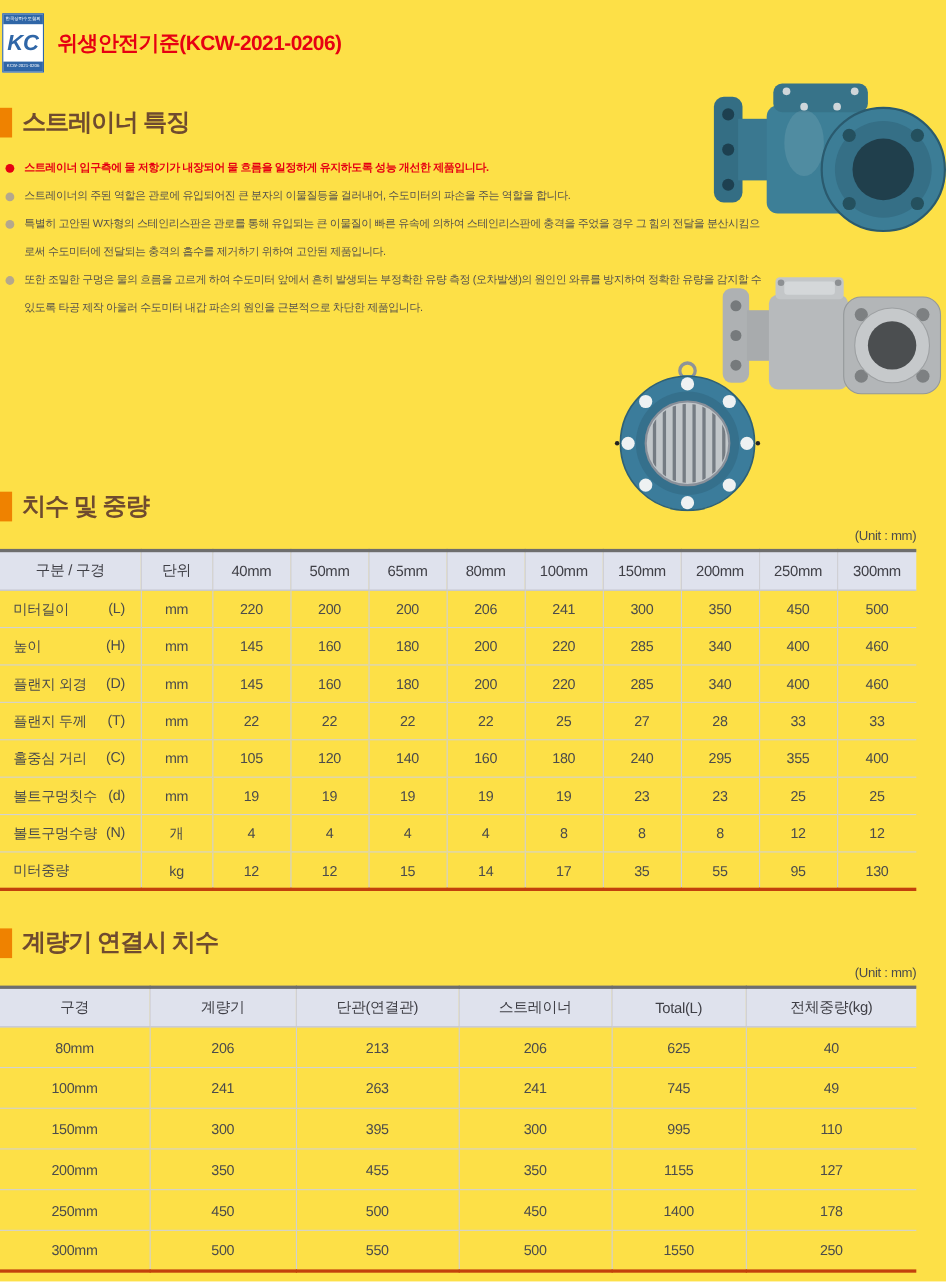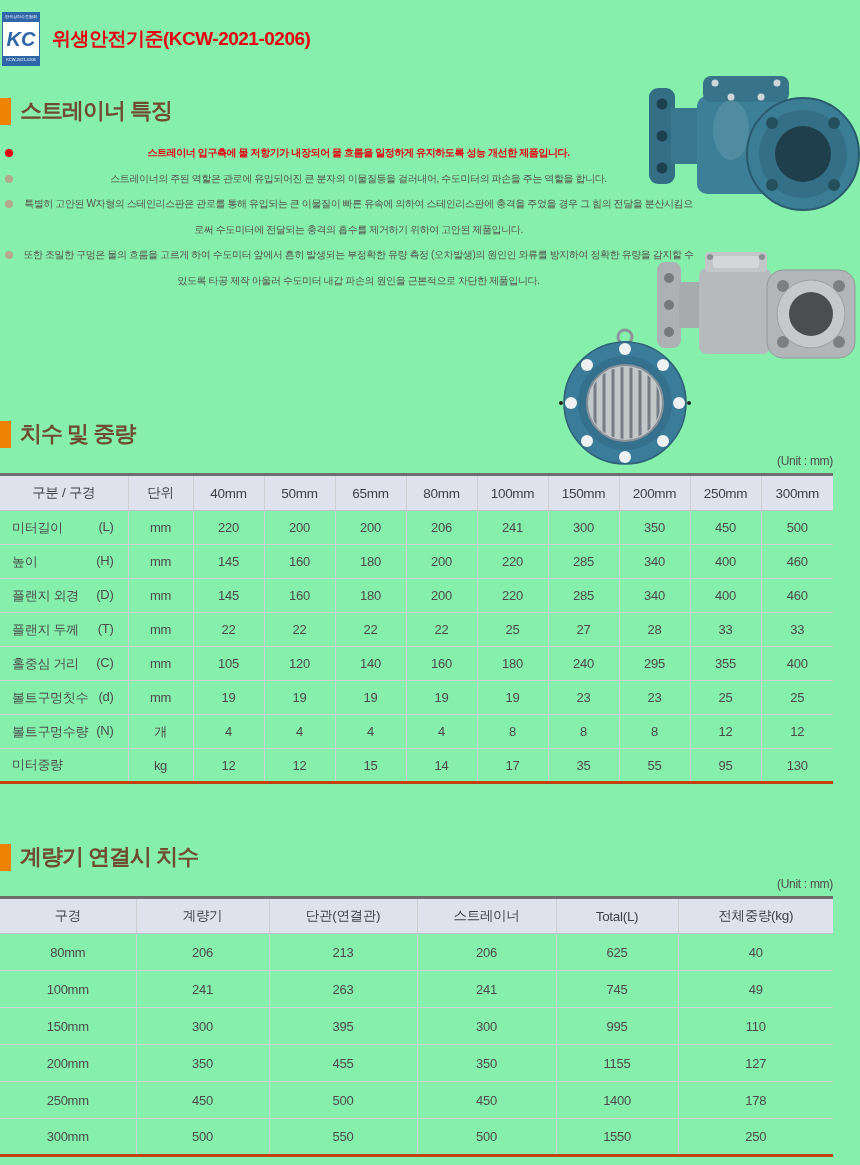--- a/index.html
+++ b/index.html
@@ -1,34 +1,34 @@
 <!DOCTYPE html>
 <html><head>
 <meta charset="utf-8">
 <style>
   * { margin:0; padding:0; box-sizing:border-box; }
   html,body { background:#ffffff; }
   body { font-family:"Liberation Sans","DejaVu Sans",sans-serif; }
-  .page { position:relative; width:860px; height:1165px; background:#86efac; overflow:hidden; }
+  .page { position:relative; width:860px; height:1165px; background:#fde047; overflow:hidden; }
 
   
   .cert-header { position:absolute; top:12px; left:2px; display:flex; align-items:center; }
   .kc-logo { width:38px; height:54px; border:1px solid #2f66a7; background:#fff; display:flex; flex-direction:column; }
   .kc-logo .band { background:#2f66a7; color:#fff; font-size:4px; line-height:8px; height:9px; text-align:center; overflow:hidden; white-space:nowrap; }
   .kc-logo .mark { flex:1; display:flex; align-items:center; justify-content:center; color:#2f66a7; font-weight:bold; font-size:20px; font-style:italic; }
   .cert-title { margin-left:12px; font-size:19px; font-weight:bold; color:#e60012; letter-spacing:-0.5px; }
 
   
   .section { position:absolute; left:0; width:833px; }
   .sec-title-row { display:flex; align-items:center; height:30px; }
   .sec-bar { width:11px; height:27px; background:#ef8200; margin-right:9px; }
   .sec-title { font-size:22px; font-weight:bold; color:#6f4b2f; letter-spacing:-1px; }
 
   
-  .features { top:96px; width:700px;text-align:center; }
+  .features { top:96px; width:700px; }
   .bullets { list-style:none; margin-top:14px; padding-left:5px; width:695px; }
   .bullets li { position:relative; padding-left:17px; font-size:10px; line-height:25.5px; color:#56524c; letter-spacing:-0.4px; }
   .bullets li::before { content:""; position:absolute; left:0; top:9px; width:8px; height:8px; border-radius:50%; background:#b5a88c; }
   .bullets li.em { color:#e60012; font-weight:bold; }
   .bullets li.em::before { background:#e60012; }
 
   
   .photo { position:absolute; }
   #photo-blue { left:645px; top:70px; }
   #photo-steel { left:655px; top:248px; }
@@ -39,21 +39,21 @@
   table { border-collapse:collapse; table-layout:fixed; width:833px; margin-top:5px;
           border-top:3px solid #6e6e6e; border-bottom:3px solid #c2410c; }
   th { background:#dfe2ed; font-weight:normal; font-size:13.5px; color:#3f3f46; height:36px;
        border-bottom:1px solid #bfc1cb; letter-spacing:-0.3px; }
   td { font-size:13px; color:#4b4b4b; text-align:center; height:34px; border-top:1px solid #d2d2d2; letter-spacing:-0.3px; }
   th + th, td + td { border-left:1px solid #cfcfd4; }
   td.rowlabel { text-align:left; }
   td.rowlabel .cellwrap { display:flex; justify-content:space-between; padding:0 14px 0 12px; }
   #conn-table td { height:37px; }
 
-  .sec-dim  { top:419px; }
+  .sec-dim  { top:445px; }
   .sec-conn { top:842px; }
 </style>
 </head>
 <body>
 
 <div class="page">
 
   <div class="cert-header">
     <div class="kc-logo">
       <div class="band">한국상하수도협회</div>

